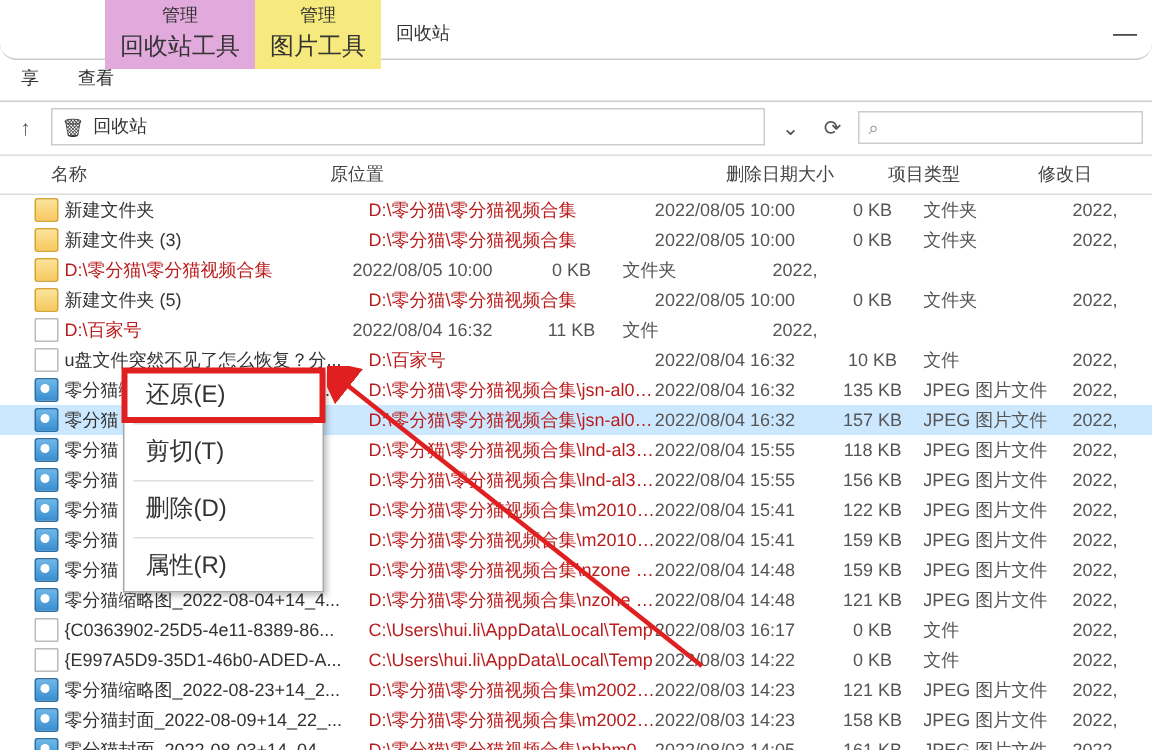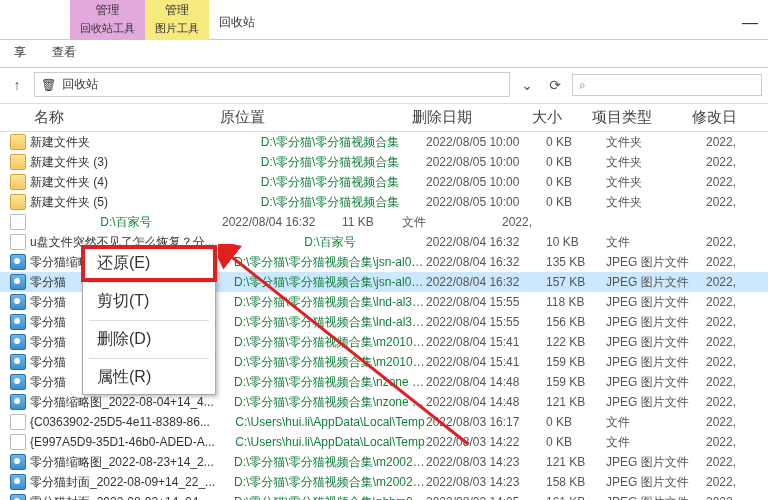--- a/index.html
+++ b/index.html
@@ -1,50 +1,50 @@
 <!DOCTYPE html>
 <html><head>
 <meta charset="utf-8">
 <style>
   * { margin: 0; padding: 0; box-sizing: border-box; font-family: "Microsoft YaHei", "Segoe UI", sans-serif; }
   body { background: #fff; font-size: 12px; color: #333; width: 768px; height: 500px; overflow: hidden; position: relative; }
   
-  .ribbon { display: flex; align-items: flex-start; border-bottom: 1px solid #ccc; height: 40px; }
+  .ribbon { display: flex; align-items: flex-start; border-bottom: 1px solid #ccc; height: 40px; border-radius: 11px; }
   .ribbon-tab { padding: 2px 10px 4px; font-size: 12px; text-align: center; }
   .ribbon-tab.pink { background: #e2a9dd; }
   .ribbon-tab.yellow { background: #f6e97e; }
   .ribbon-tab.plain { padding-top: 14px; }
-  .ribbon-sub { font-size: 11px; margin-top: 2px; }
+  .ribbon-sub { font-size: 16px; margin-top: 2px; }
   .toolbar { display: flex; gap: 26px; padding: 4px 10px 6px 14px; border-bottom: 1px solid #ccc; font-size: 12px; }
   
   .navrow { display: flex; align-items: center; gap: 6px; padding: 4px 6px 6px 6px; border-bottom: 1px solid #ddd; }
   .nav-arrow { width: 22px; text-align: center; font-size: 14px; color: #555; }
   .breadcrumb { flex: 1; border: 1px solid #ccc; padding: 3px 6px; display: flex; align-items: center; gap: 6px; }
   .search { width: 190px; border: 1px solid #ccc; padding: 3px 6px; color: #888; display: flex; align-items: center; gap: 4px; }
   
-  .headers { display: flex; padding: 4px 6px; border-bottom: 1px solid #ddd; color: #444; font-size: 15px; }
+  .headers { display: flex; padding: 4px 6px; border-bottom: 1px solid #ddd; color: #444; font-size: 12px; }
   .col-name { width: 214px; padding-left: 28px; }
   .col-loc { width: 192px; }
-  .col-date { width: 120px; }
+  .col-date { width: 120px; text-align: right; }
   .col-size { width: 60px; padding-right: 8px; }
   .col-type { width: 100px; }
   .col-mod { flex: 1; }
   
   .rows { overflow: hidden; }
-  .row { display: flex; align-items: center; height: 20px; padding: 0 10px; white-space: nowrap; }
+  .row { display: flex; align-items: center; height: 20px; padding: 0 23px; white-space: nowrap; }
   .row.sel { background: #cce8ff; }
   .row .icon { width: 16px; height: 16px; margin-right: 4px; display: inline-block; vertical-align: middle; }
   .icon.folder { background: linear-gradient(#fbe49c,#f6c85f); border: 1px solid #d6a531; border-radius: 2px; }
   .icon.jpg { background: linear-gradient(#6fb7e8,#3a8ed0); border: 1px solid #2a70a8; border-radius: 2px; position: relative; }
   .icon.jpg::after { content: ""; position: absolute; left: 3px; top: 3px; width: 6px; height: 6px; background: #fff; border-radius: 50%; }
   .icon.txt { background: #fff; border: 1px solid #bbb; border-radius: 1px; }
   .c-name { width: 204px; overflow: hidden; text-overflow: ellipsis; }
-  .c-loc { width: 192px; overflow: hidden; text-overflow: ellipsis; color: #15803d; text-align: center; }
+  .c-loc { width: 192px; overflow: hidden; text-overflow: ellipsis; color: #b91c1c; }
   .c-date { width: 120px; color: #555; }
-  .c-size { width: 60px; text-align: left; padding-right: 8px; color: #555; }
+  .c-size { width: 60px; text-align: center; padding-right: 8px; color: #555; }
   .c-type { width: 100px; color: #555; overflow: hidden; text-overflow: ellipsis;}
   .c-mod { flex: 1; color: #555; }
   
   .ctx { position: absolute; left: 82px; top: 246px; width: 134px; background: #fff; border: 1px solid #a8a8a8; box-shadow: 2px 2px 4px rgba(0,0,0,0.25); z-index: 5; }
   .ctx-item { padding: 6px 14px; font-size: 16px; }
   .ctx-item.hl { outline: 4px solid #e02020; outline-offset: -2px; }
   .ctx-sep { height: 1px; background: #ddd; margin: 2px 6px; }
   
   .arrow { position: absolute; left: 218px; top: 244px; width: 260px; height: 220px; pointer-events: none; z-index: 6; }
 </style>
@@ -107,21 +107,20 @@
       <span class="icon folder"></span>
       <span class="c-name">新建文件夹 (3)</span>
       <span class="c-loc">D:\零分猫\零分猫视频合集</span>
       <span class="c-date">2022/08/05 10:00</span>
       <span class="c-size">0 KB</span>
       <span class="c-type">文件夹</span>
       <span class="c-mod">2022,</span>
     </div>
     <div class="row">
       <span class="icon folder"></span>
-      <span class="c-name">新建文件夹 (4)</span>
       <span class="c-loc">D:\零分猫\零分猫视频合集</span>
       <span class="c-date">2022/08/05 10:00</span>
       <span class="c-size">0 KB</span>
       <span class="c-type">文件夹</span>
       <span class="c-mod">2022,</span>
     </div>
     <div class="row">
       <span class="icon folder"></span>
       <span class="c-name">新建文件夹 (5)</span>
       <span class="c-loc">D:\零分猫\零分猫视频合集</span>

